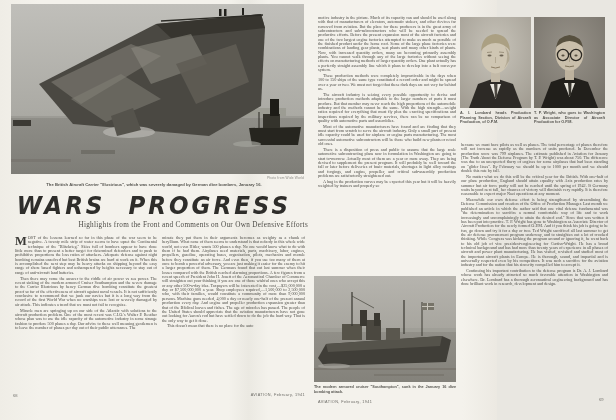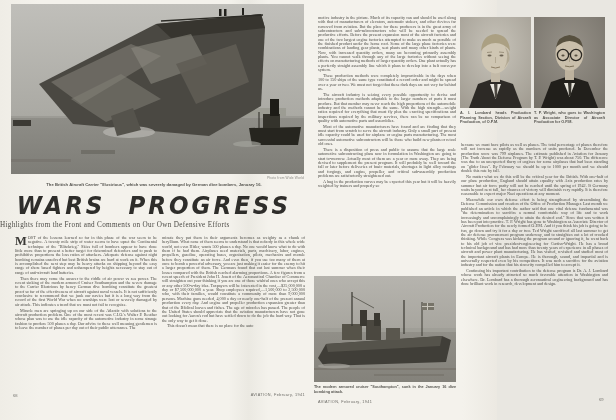--- a/index.html
+++ b/index.html
@@ -23,21 +23,21 @@
     font-size:4.2px;line-height:1.25;color:#55544f;text-align:center;
   }
   .caption.small{font-size:3.8px;text-align:justify;}
   .headline{
     position:absolute;left:0;top:193px;width:308px;text-align:center;
     font-family:"DejaVu Sans",sans-serif;font-style:italic;font-weight:bold;
     font-size:23px;letter-spacing:3px;word-spacing:12px;color:#2e2d2a;
     transform:scaleY(1.05);
   }
   .deck{
-    position:absolute;left:0;top:221px;width:308px;text-align:left;
+    position:absolute;left:0;top:221px;width:308px;text-align:right;
     font-size:7.2px;color:#4c4b46;letter-spacing:.3px;
   }
   .col{
     position:absolute;font-size:4.2px;line-height:4.35px;color:#4b4a45;
     text-align:justify;overflow:hidden;
   }
   .col p{margin:0 0 1.5px 0;text-indent:5px;}
   .col p.noindent{text-indent:0;}
   .dropcap{
     float:left;font-size:12.5px;line-height:10px;font-weight:bold;

